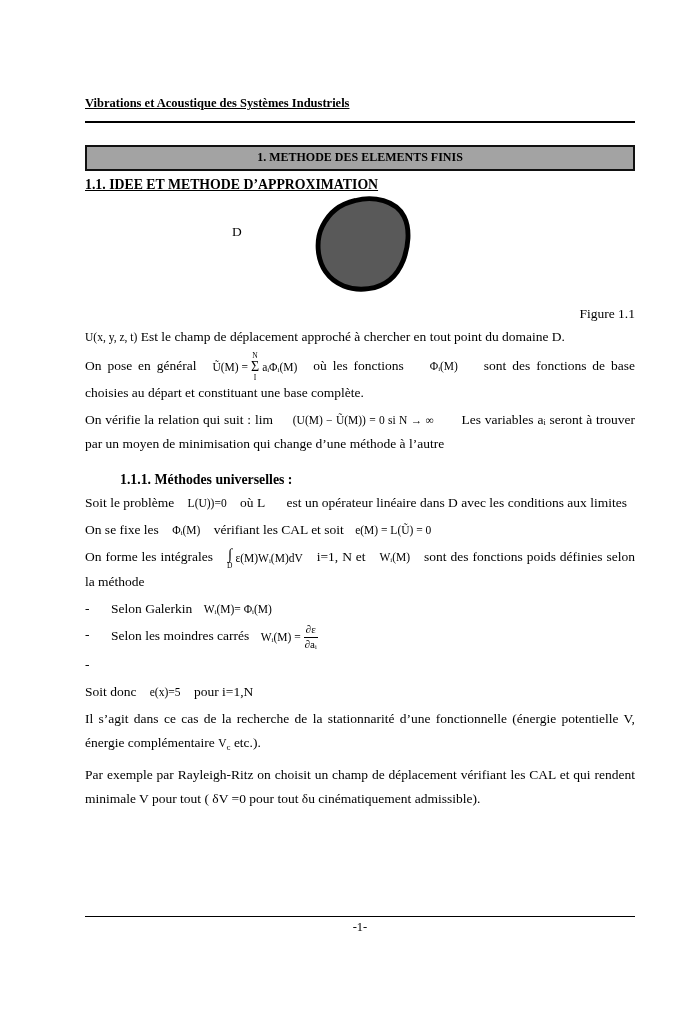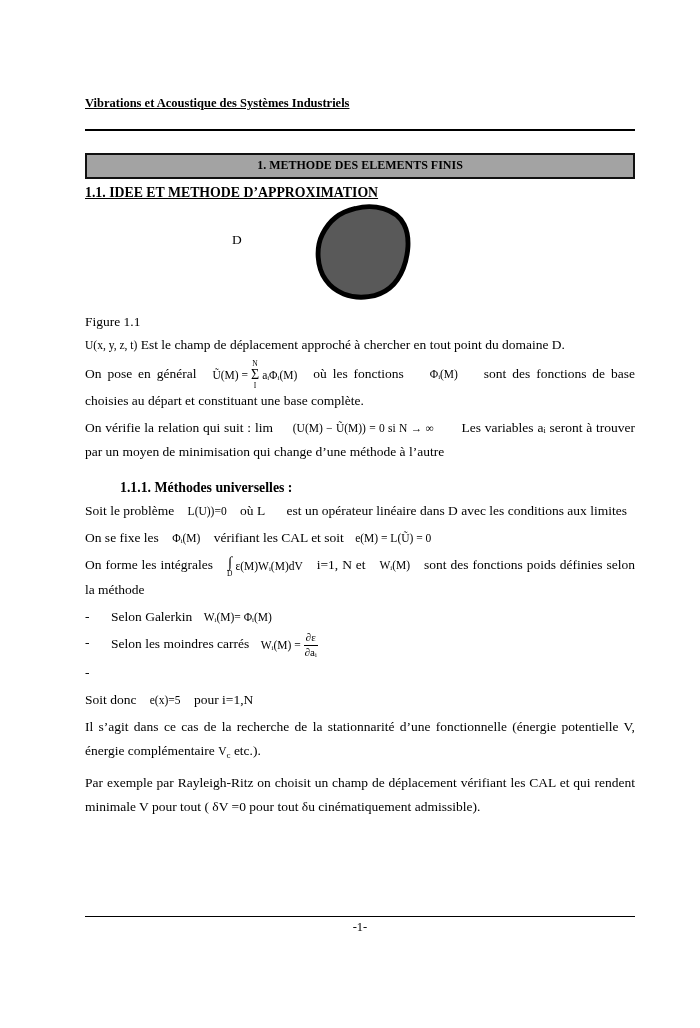--- a/index.html
+++ b/index.html
@@ -2,32 +2,32 @@
 <html><head>
 <meta charset="utf-8">
 <style>
   html,body{margin:0;padding:0;}
   body{background:#ffffff;}
   .page{
     position:relative;width:700px;height:1028px;background:#ffffff;
     font-family:"Liberation Serif","DejaVu Serif",serif;color:#000;overflow:hidden;
   }
   .content{position:absolute;left:85px;top:96px;width:550px;}
-  .doc-header{border-bottom:2px solid #000;padding-bottom:18px;font-size:12.5px;font-weight:bold;}
+  .doc-header{border-bottom:2px solid #000;padding-bottom:10px;font-size:12.5px;font-weight:bold;}
   .doc-header .hdr-text{text-decoration:underline;}
   .chapter-box{
     margin-top:22px;border:2px solid #111;background:#a3a3a3;
     text-align:center;font-weight:bold;font-size:12px;padding:3px 0 4px;
   }
   .section-heading{margin-top:6px;font-weight:bold;font-size:13.8px;}
   .section-heading .sh-text{text-decoration:underline;}
   .figure{position:relative;height:102px;margin-top:3px;}
   .figure-label{position:absolute;left:147px;top:28px;font-size:13.5px;}
   .figure-blob{position:absolute;left:220px;top:-2px;}
-  .figure-caption{text-align:left;font-size:13.5px;margin-top:8px;}
+  .figure-caption{text-align:right;font-size:13.5px;margin-top:8px;}
   .para{font-size:13.5px;line-height:24px;text-align:justify;margin:3px 0;}
   .subheading{margin:16px 0 2px 35px;font-weight:bold;font-size:13.8px;}
   .math{font-size:11.5px;}
   .eq{display:inline-flex;align-items:center;gap:3px;font-size:11.5px;vertical-align:middle;}
   .stack{display:inline-flex;flex-direction:column;align-items:center;line-height:1;}
   .stack .small{font-size:7.5px;}
   .stack .sigma{font-size:14px;}
   .stack .int{font-size:15px;}
   .frac{display:inline-flex;flex-direction:column;align-items:center;line-height:1.25;font-size:11px;}
   .frac .num{border-bottom:1px solid #000;padding:0 2px;}

